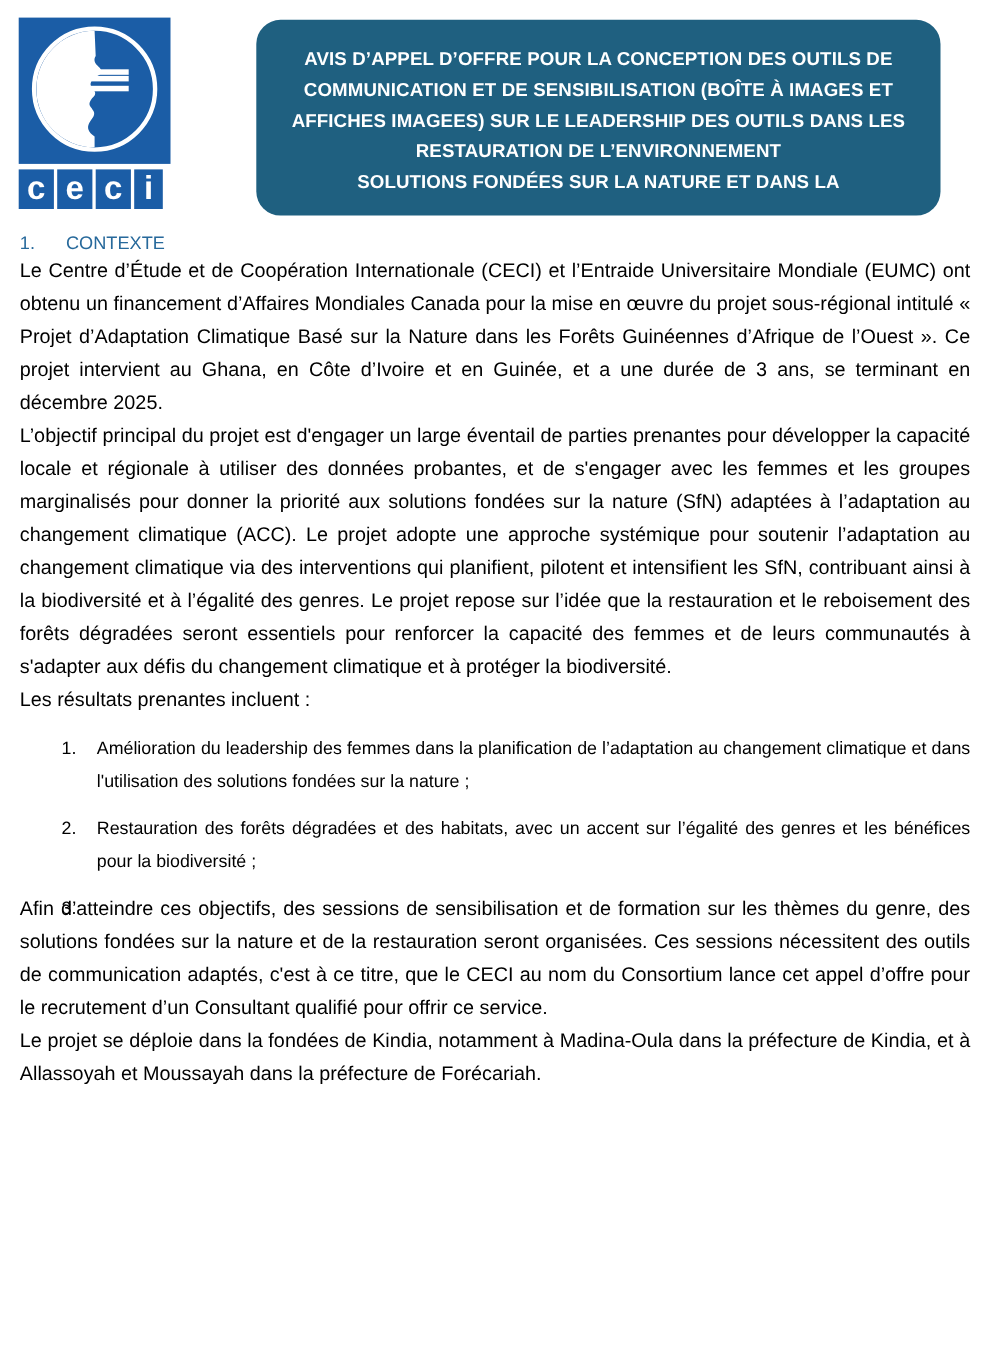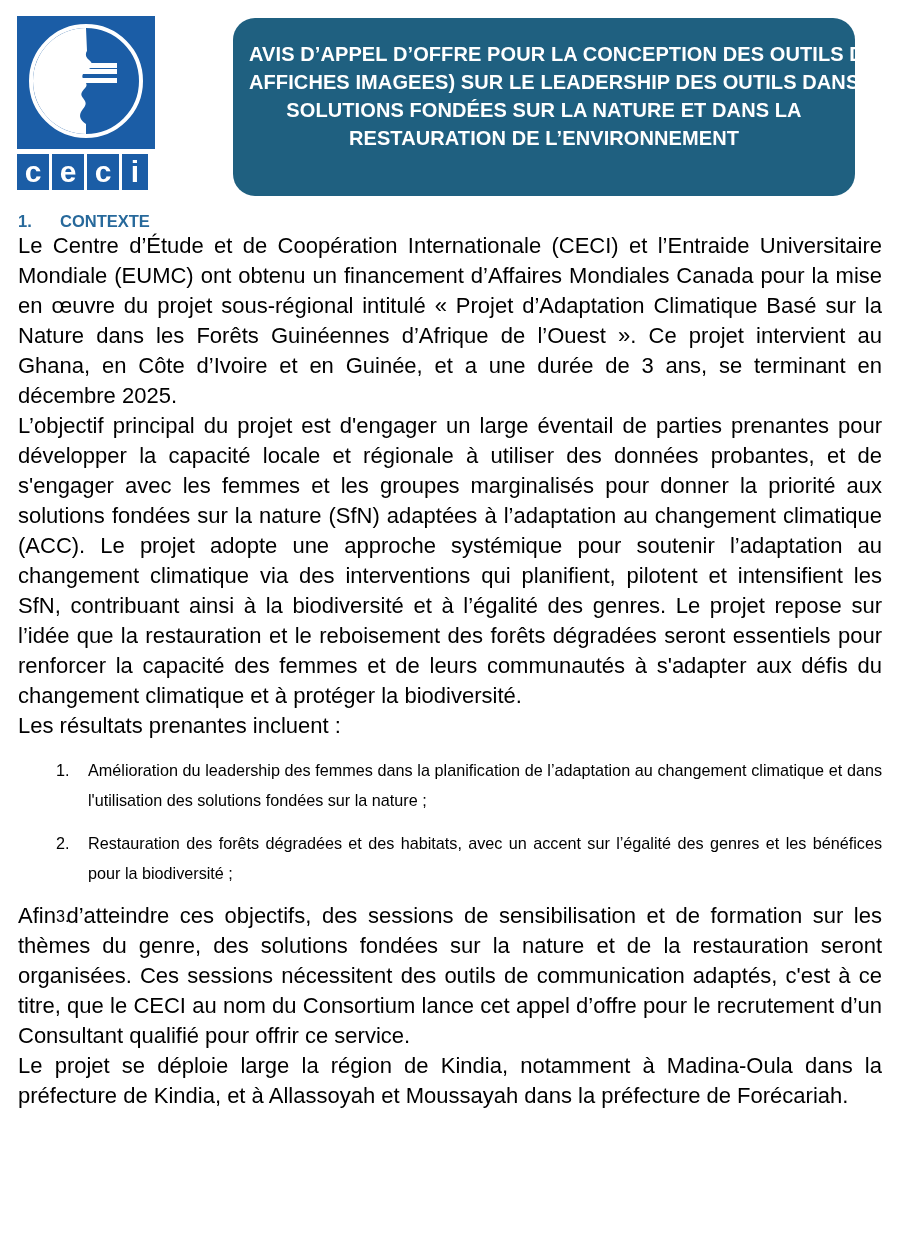--- a/index.html
+++ b/index.html
@@ -82,63 +82,63 @@
     background: #1F6080;
     border-radius: 22px;
     box-sizing: border-box;
     padding: 22px 16px 0 16px;
     text-align: center;
   }
   .title-banner .tline {
     color: #ffffff;
     font-family: "Liberation Sans", sans-serif;
     font-weight: bold;
-    font-size: 20px;
+    font-size: 17px;
     line-height: 28px;
     letter-spacing: 0.1px;
     white-space: nowrap;
   }
 
   
   .doc {
     position: absolute;
     left: 0;
     top: 212px;
     width: 900px;
   }
   .content {
     margin: 0 18px 0 18px;
     width: 864px;
   }
 
   h2.section-heading {
     color: #27699B;
     font-family: "Liberation Sans", sans-serif;
-    font-weight: bold;
+    font-weight: normal;
     font-size: 16.5px;
     margin: 0;
     padding: 0;
   }
   .heading-numbered {
     margin: 50px 0 0 0;
     padding-left: 40px;
   }
   .heading-numbered .hnum {
     display: inline-block;
     width: 42px;
   }
   .heading-plain {
     margin: 0;
     padding: 0;
     font-size: 16.5px;
   }
 
   p.body-text {
     font-family: "Liberation Sans", sans-serif;
-    font-size: 22px;
+    font-size: 18px;
     line-height: 30px;
     text-align: justify;
     margin: 0;
     color: #000000;
   }
   .gap-para { margin-top: 21px; }
   .gap-para-sm { margin-top: 18px; }
 
   ol.results {
     margin: 14px 0 0 0;
@@ -195,23 +195,24 @@
     <div class="logo-letters">
       <div class="logo-letter">c</div>
       <div class="logo-letter">e</div>
       <div class="logo-letter">c</div>
       <div class="logo-letter narrow">i</div>
     </div>
   </div>
 
   <div class="title-banner">
     <div class="tline">AVIS D’APPEL D’OFFRE POUR LA CONCEPTION DES OUTILS DE</div>
+    <div class="tline">COMMUNICATION ET DE SENSIBILISATION (BOÎTE À IMAGES ET</div>
     <div class="tline">AFFICHES IMAGEES) SUR LE LEADERSHIP DES OUTILS DANS LES</div>
+    <div class="tline">RESTAURATION DE L’ENVIRONNEMENT</div>
     <div class="tline">SOLUTIONS FONDÉES SUR LA NATURE ET DANS LA</div>
-    <div class="tline">RESTAURATION DE L’ENVIRONNEMENT</div>
   </div>
 
 </div>
 
 <div class="doc">
   <div class="content">
 
     <h2 class="section-heading heading-numbered">
       <span class="hnum">1.</span><span>CONTEXTE</span>
     </h2>
@@ -230,16 +231,16 @@
         <span class="lnum">2.</span><span>Restauration des forêts dégradées et des habitats, avec un accent sur l’égalité des genres et les bénéfices pour la biodiversité ;</span>
       </li>
       <li>
         <span class="lnum">3.</span>
       </li>
     </ol>
 
     <p class="body-text gap-para">Afin d’atteindre ces objectifs, des sessions de sensibilisation et de formation sur les thèmes du genre, des solutions fondées sur la nature et de la restauration seront organisées. Ces sessions nécessitent des outils de communication adaptés, c'est à ce titre, que le CECI au nom du Consortium lance cet appel d’offre pour le recrutement d’un Consultant qualifié pour offrir ce service.</p>
 
 
-    <p class="body-text gap-para-sm">Le projet se déploie large la région de Kindia, notamment à Madina-Oula dans la préfecture de Kindia, et à Allassoyah et Moussayah dans la préfecture de Forécariah.</p>
+    <p class="body-text gap-para-sm">Le projet se déploie dans la fondées de Kindia, notamment à Madina-Oula dans la préfecture de Kindia, et à Allassoyah et Moussayah dans la préfecture de Forécariah.</p>
 
   </div>
 </div>
 
 </body></html>

